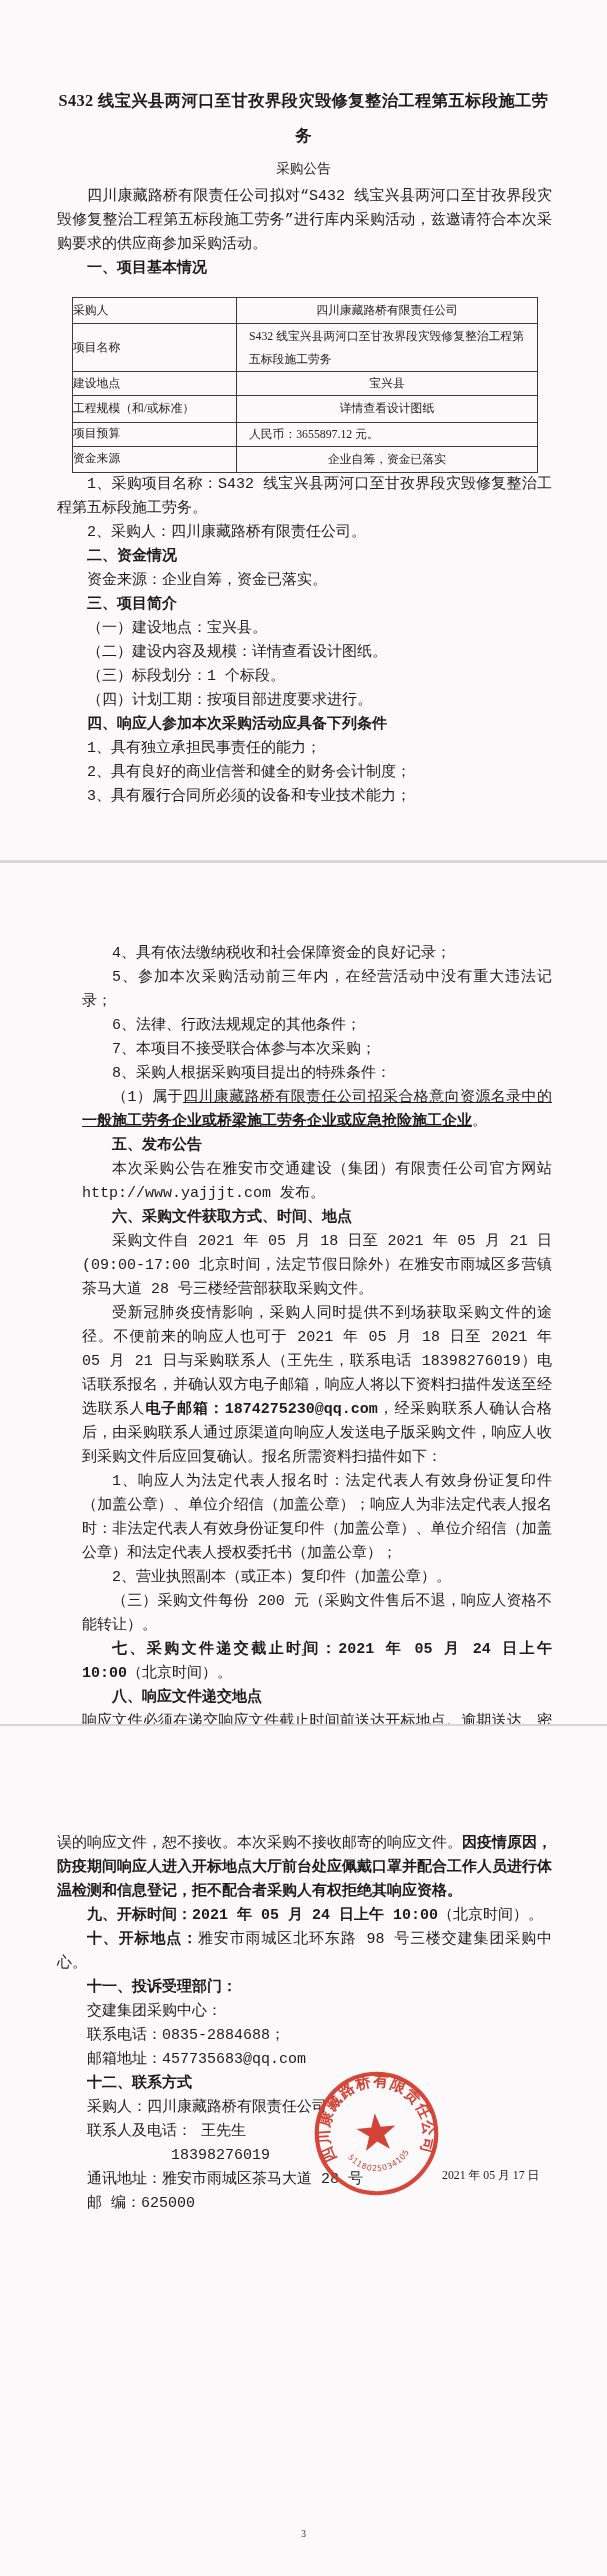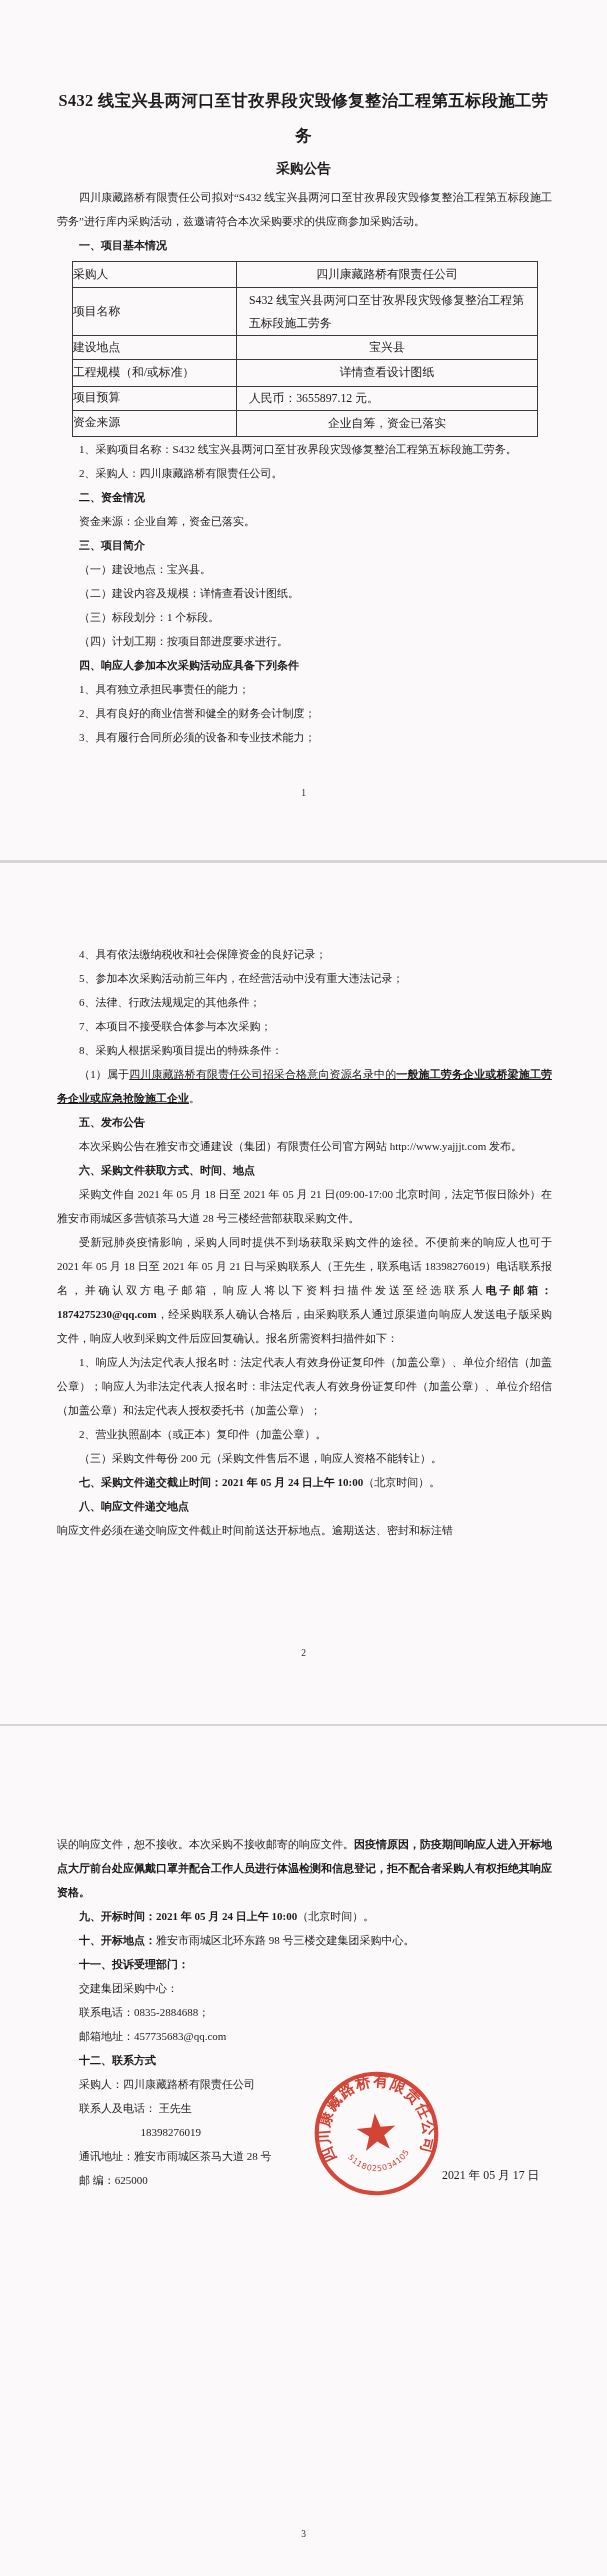--- a/index.html
+++ b/index.html
@@ -9,46 +9,47 @@
     font-family:"Liberation Serif","DejaVu Serif",serif;
     color:#1c1c1c;
   }
   .page{
     position:absolute;left:0;width:607px;
     background:#fbf9fa;
     box-sizing:border-box;
     overflow:hidden;
   }
   #page1{top:0;height:860px;}
-  #page2{top:863px;height:861px;padding-top:79px;}
+  #page2{top:863px;height:861px;padding-top:79px;padding-left:25px;}
   #page3{top:1726px;height:932px;padding-top:106px;}
 
   .doc-title{
     margin:83px 53px 0 53px;
     text-align:center;
     font-size:16.3px;font-weight:bold;line-height:35px;
     letter-spacing:0.4px;
   }
   .doc-subtitle{
-    text-align:center;font-size:13.7px;font-weight:bold;line-height:32px;
+    text-align:center;font-size:13.7px;font-weight:normal;line-height:32px;
   }
   .para{
     margin:0 55px 0 57px;
-    font-size:11px;line-height:24px;
+    font-size:15px;line-height:24px;
     text-align:justify;
+    font-family:Liberation Mono, monospace;
   }
   .indent{text-indent:2em;}
   .indent-deep{text-indent:7.6em;}
   .bold{font-weight:bold;}
   .ul{text-decoration:underline;}
   .bold-ul{font-weight:bold;text-decoration:underline;}
 
   table.info{
     border-collapse:collapse;
-    margin:4px 0 0 72px;
+    margin:16px 0 0 72px;
     width:464px;
     table-layout:fixed;
     font-size:11.8px;
   }
   table.info td{
     border:0.8px solid #3a3a3a;
     vertical-align:middle;
     padding:0;
   }
   td.lbl{width:163px;padding-left:20.5px;text-align:left;}

